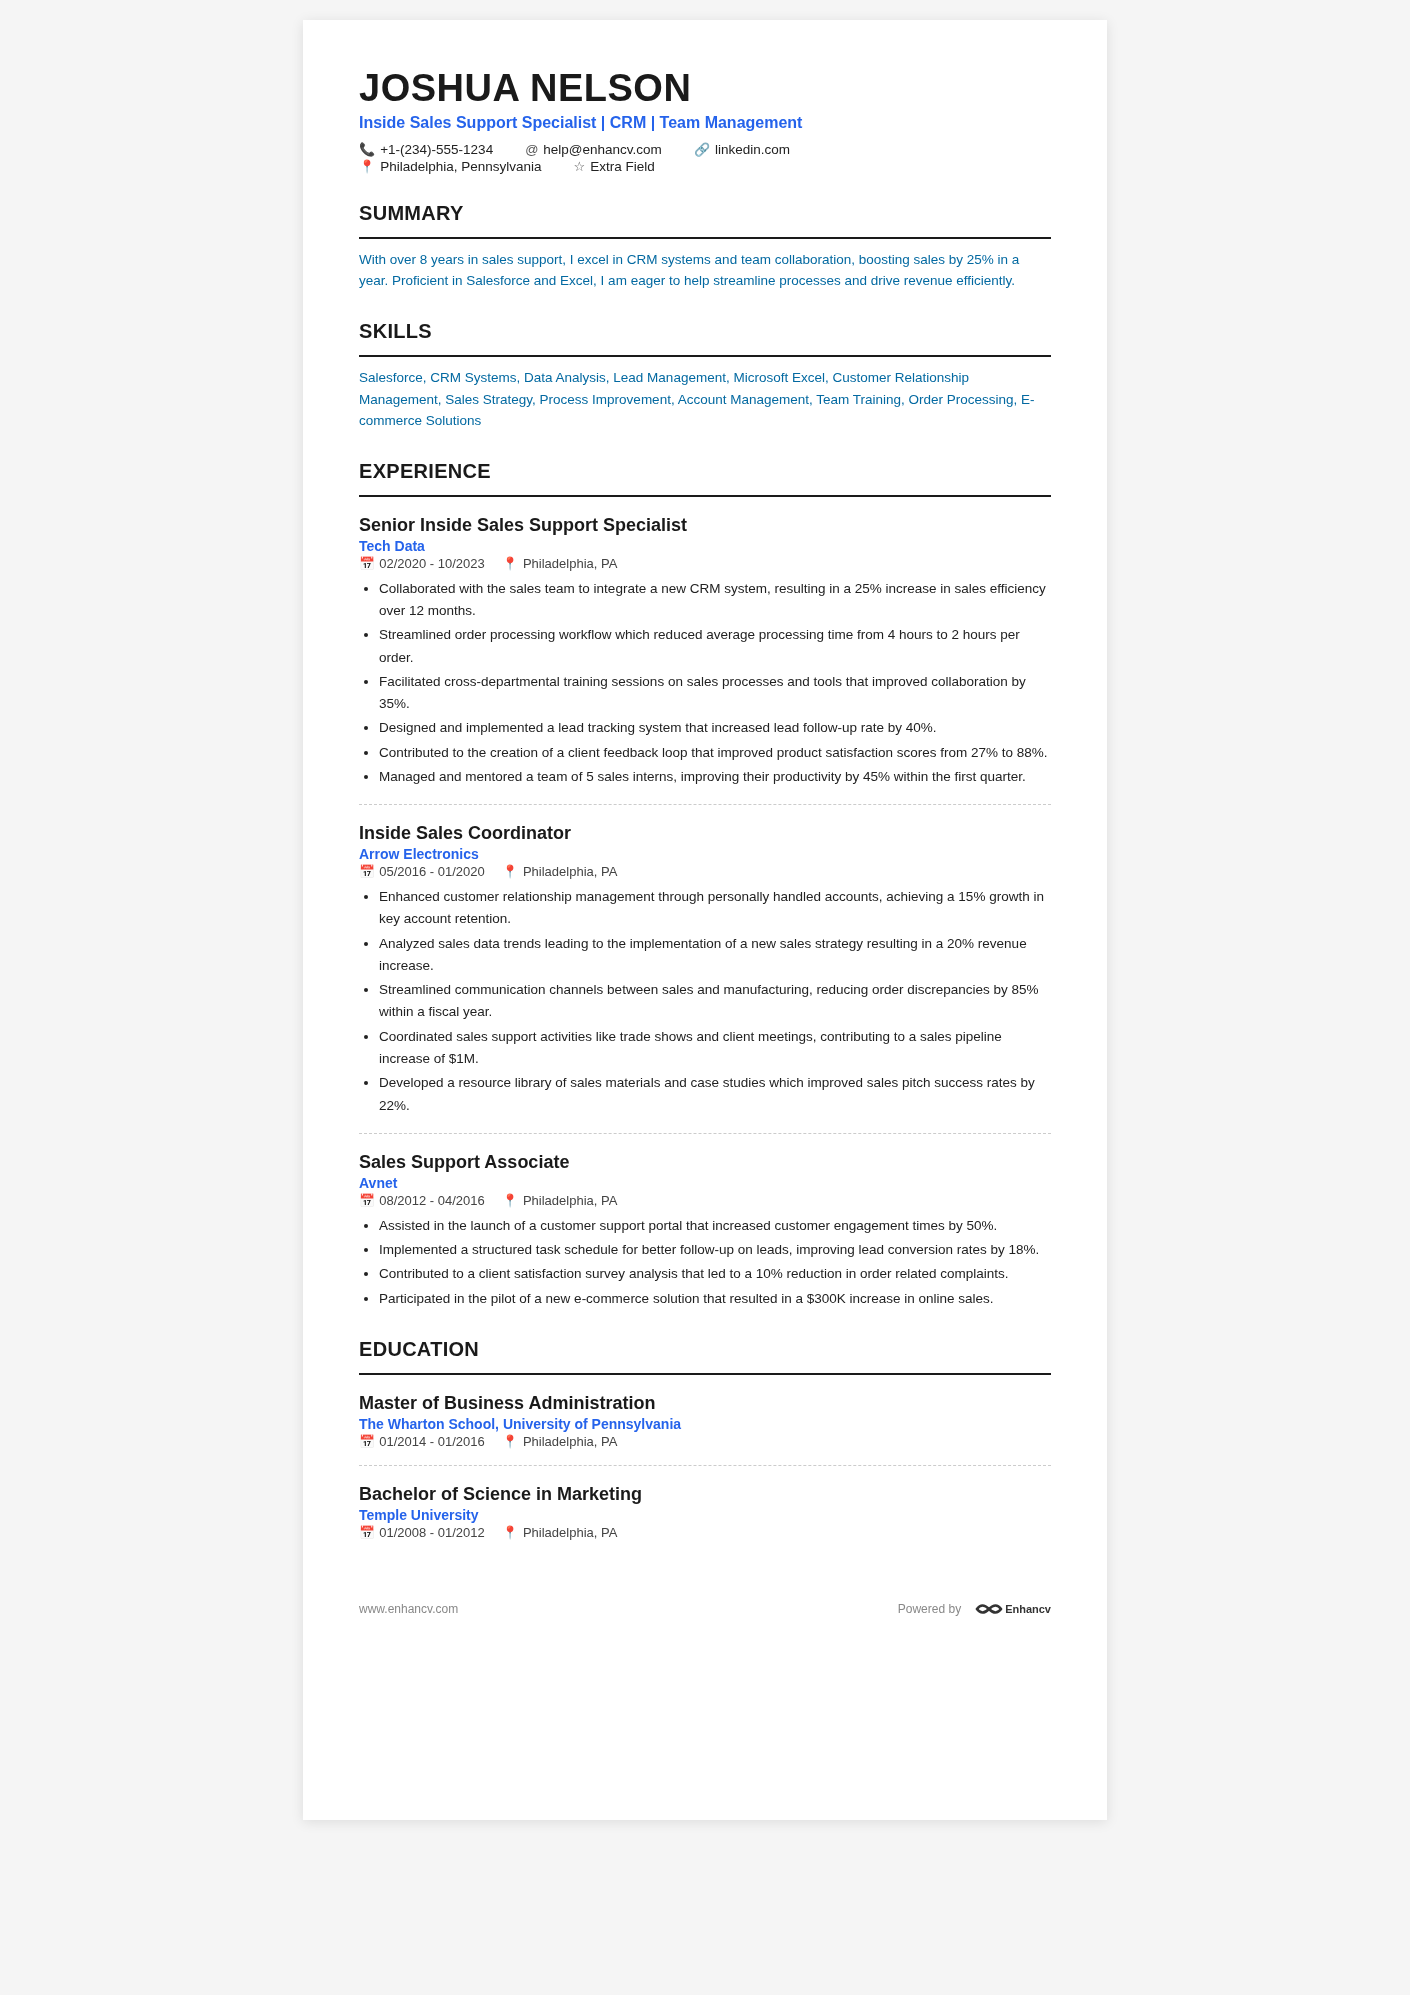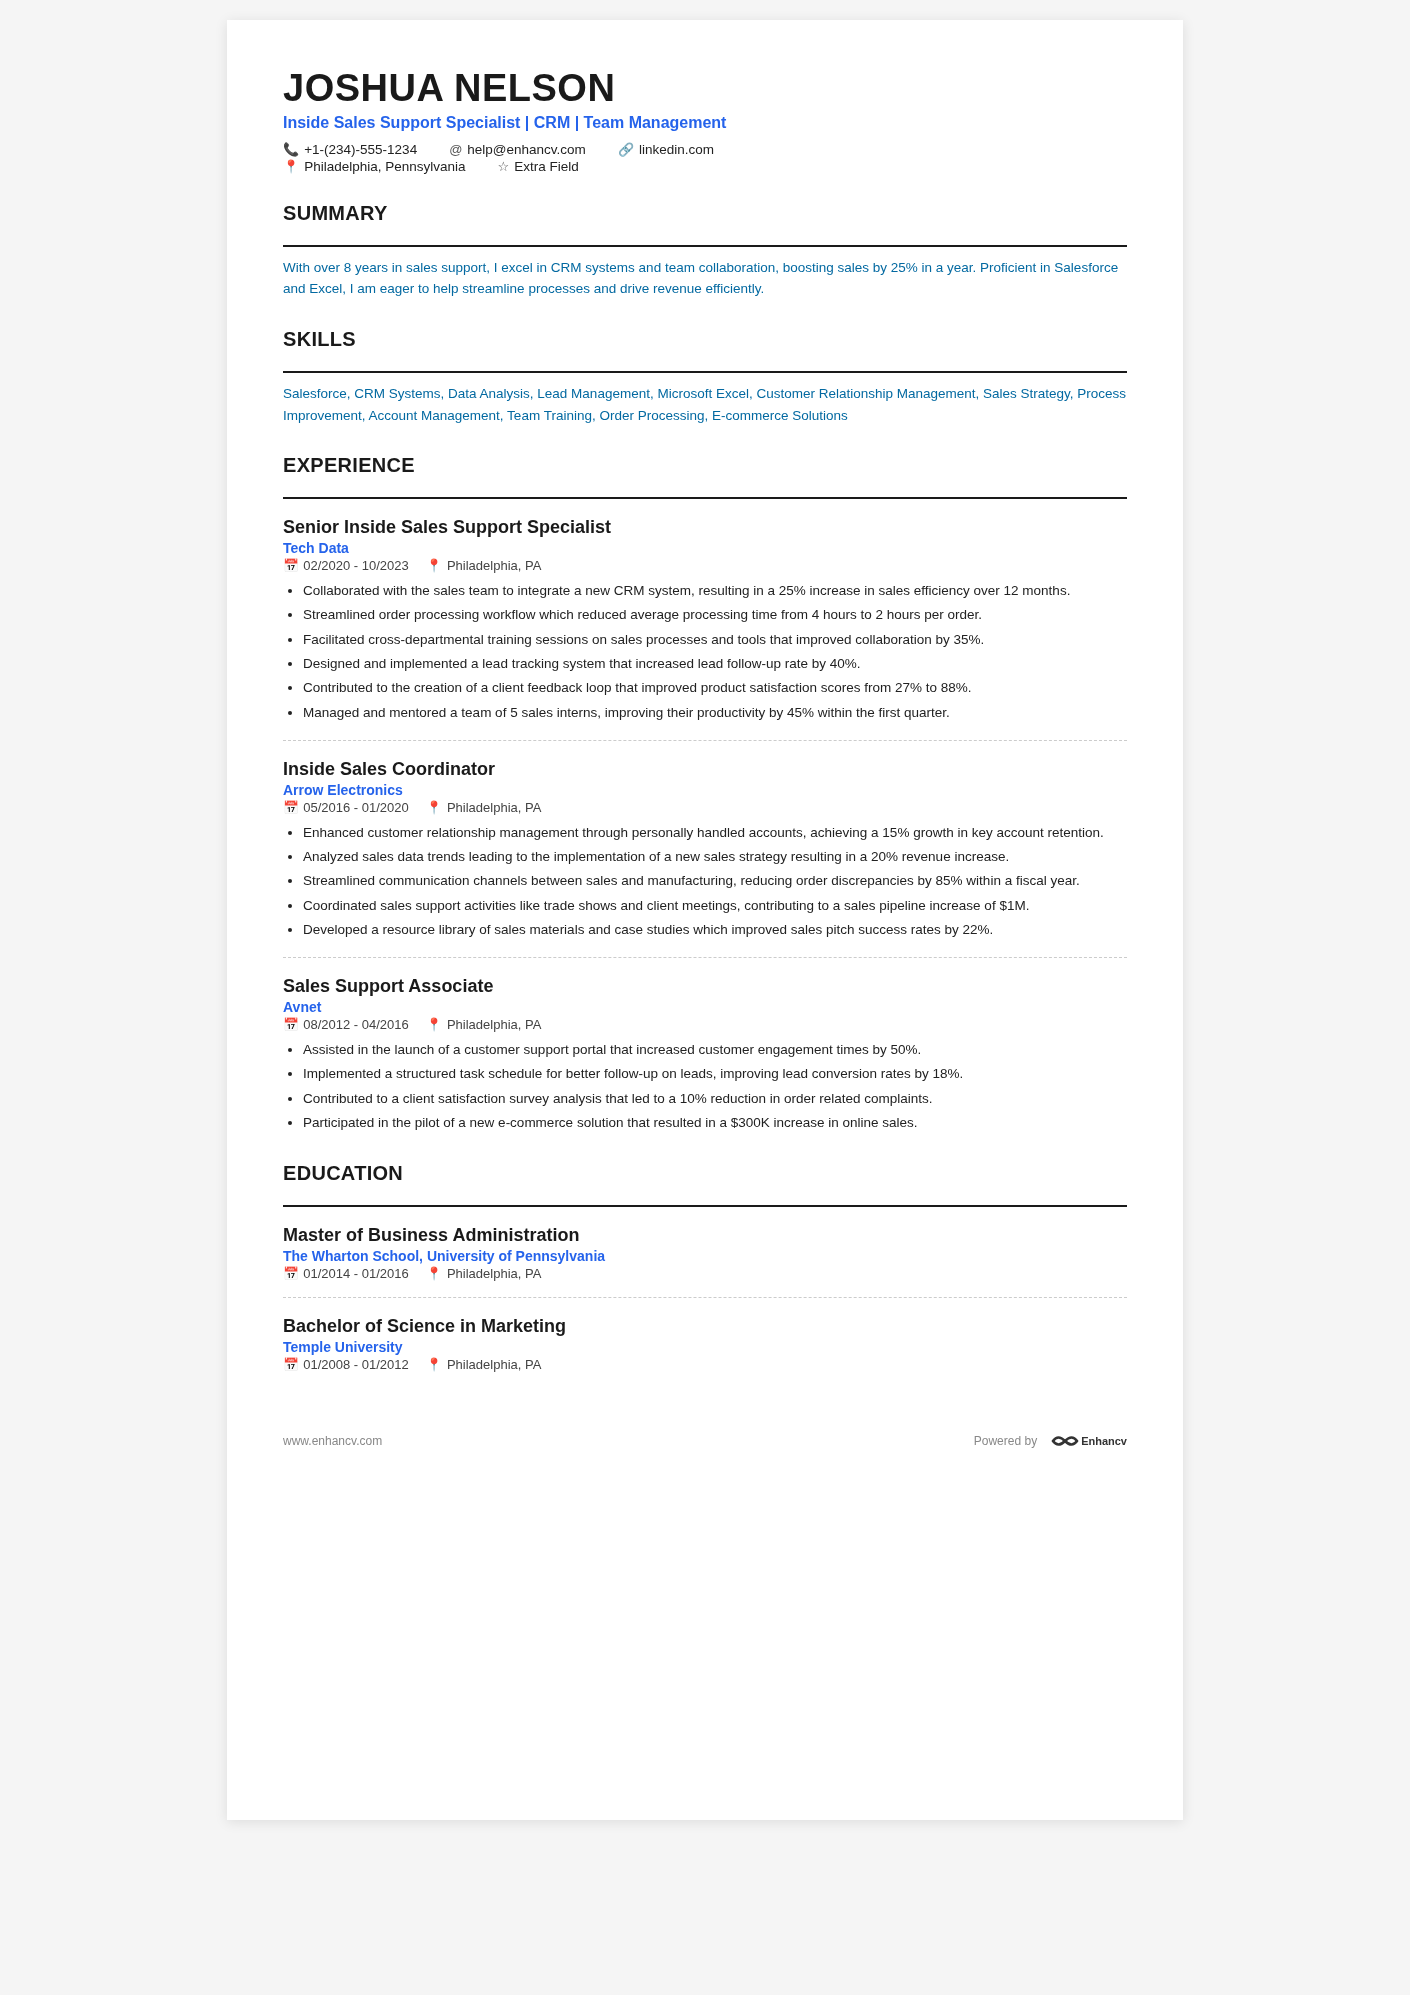--- a/index.html
+++ b/index.html
@@ -5,21 +5,21 @@
     * { margin: 0; padding: 0; box-sizing: border-box; }
     body {
       font-family: 'Arial', sans-serif;
       background: #f5f5f5;
       display: flex;
       justify-content: center;
       padding: 20px;
     }
     .resume-wrapper {
       background: #fff;
-      width: 956px;
+      width: 804px;
       min-height: 1800px;
       padding: 48px 56px 60px 56px;
       box-shadow: 0 2px 12px rgba(0,0,0,0.10);
       position: relative;
     }
     .header-name {
       font-size: 38px;
       font-weight: 900;
       color: #1a1a1a;
       letter-spacing: 0.5px;
@@ -51,21 +51,21 @@
     }
     .section {
       margin-top: 28px;
     }
     .section-title {
       font-size: 20px;
       font-weight: 900;
       color: #1a1a1a;
       text-transform: uppercase;
       border-bottom: 2.5px solid #1a1a1a;
-      padding-bottom: 20px;
+      padding-bottom: 12px;
       margin-bottom: 10px;
       letter-spacing: 0.3px;
     }
     .section-text {
       font-size: 13.5px;
       color: #0369a1;
       line-height: 1.6;
     }
     .exp-title {
       font-size: 18px;

